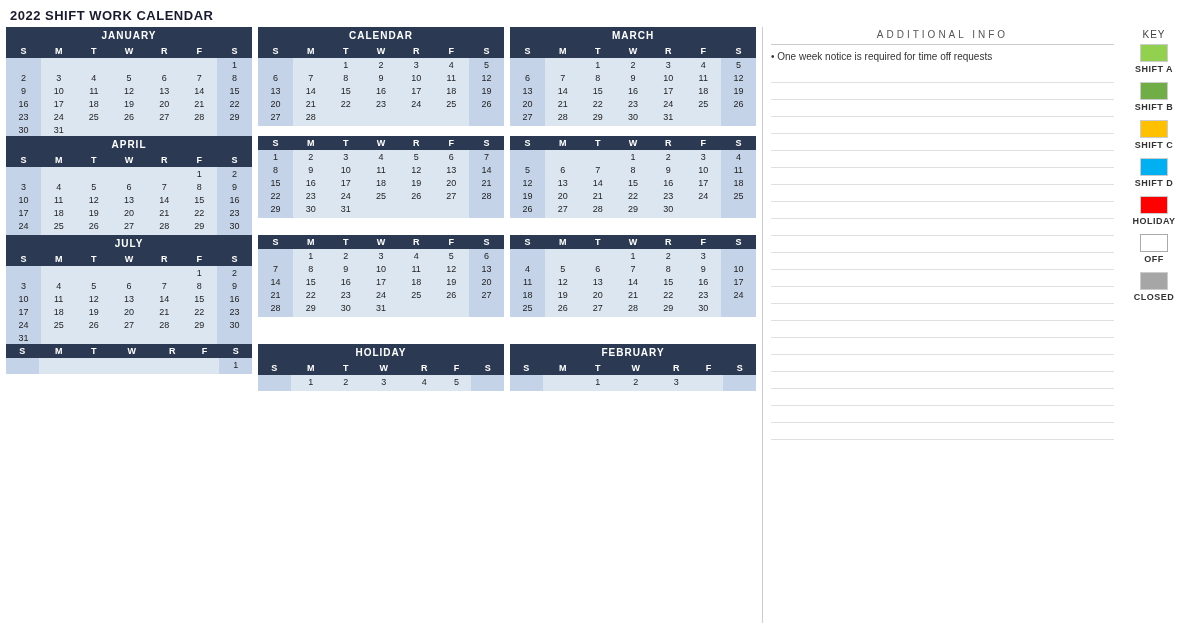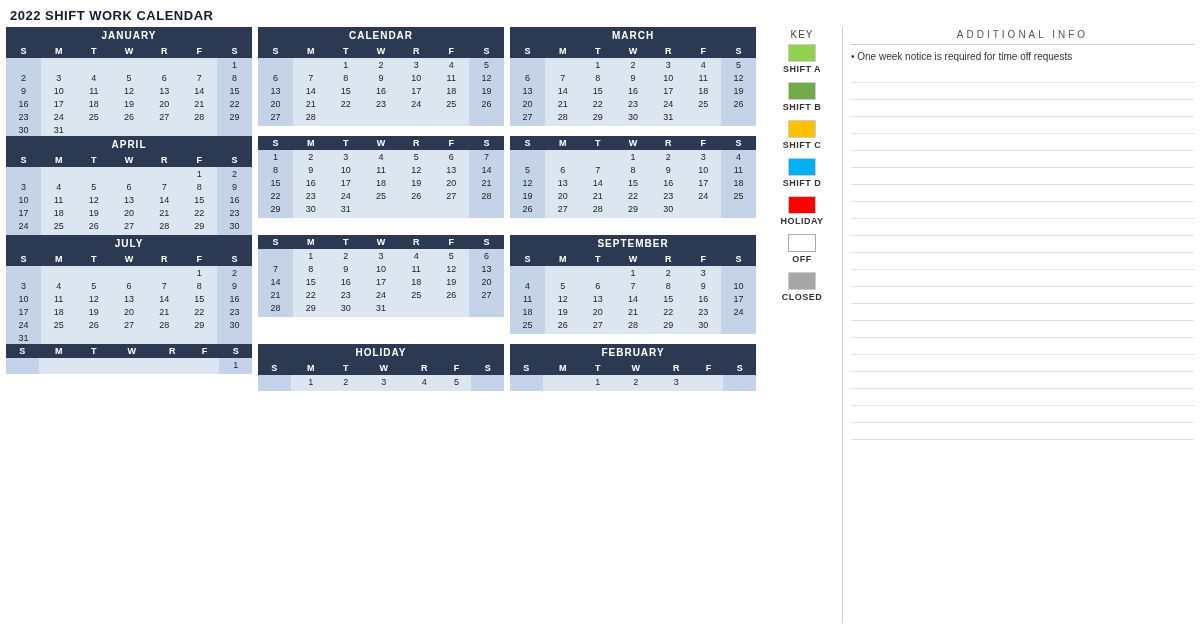--- a/index.html
+++ b/index.html
@@ -727,21 +727,20 @@
                 <td></td>
                 <td></td>
                 <td></td>
                 <td></td>
                 <td></td>
               </tr>
             </tbody>
           </table>
         </div>
         <div class="month-block">
-          <div class="month-header">SEPTEMBER</div>
           <table class="month-table">
             <thead>
               <tr>
                 <th>S</th>
                 <th>M</th>
                 <th>T</th>
                 <th>W</th>
                 <th>R</th>
                 <th>F</th>
                 <th>S</th>
@@ -911,20 +910,48 @@
                 <td></td>
                 <td></td>
               </tr>
             </tbody>
           </table>
         </div>
       </div>
     </div>
 
   <div id="right-panel">
+    <div id="additional-info">
+      <div class="additional-info-title">ADDITIONAL INFO</div>
+      <div class="additional-info-note">• One week notice is required for time off requests</div>
+      <div class="info-lines" id="info-lines">
+          <div class="info-line"></div>
+          <div class="info-line"></div>
+          <div class="info-line"></div>
+          <div class="info-line"></div>
+          <div class="info-line"></div>
+          <div class="info-line"></div>
+          <div class="info-line"></div>
+          <div class="info-line"></div>
+          <div class="info-line"></div>
+          <div class="info-line"></div>
+          <div class="info-line"></div>
+          <div class="info-line"></div>
+          <div class="info-line"></div>
+          <div class="info-line"></div>
+          <div class="info-line"></div>
+          <div class="info-line"></div>
+          <div class="info-line"></div>
+          <div class="info-line"></div>
+          <div class="info-line"></div>
+          <div class="info-line"></div>
+          <div class="info-line"></div>
+          <div class="info-line"></div>
+        </div>
+    </div>
     <div id="key-section">
       <div class="key-title">KEY</div>
 
     <div class="key-item">
           <div class="key-box" style="background-color: rgb(146, 208, 80);"></div>
           <div class="key-label">SHIFT A</div>
         </div>
         <div class="key-item">
           <div class="key-box" style="background-color: rgb(112, 173, 71);"></div>
           <div class="key-label">SHIFT B</div>
@@ -943,42 +970,14 @@
         </div>
         <div class="key-item">
           <div class="key-box" style="background-color: rgb(255, 255, 255); border: 1px solid rgb(170, 170, 170);"></div>
           <div class="key-label">OFF</div>
         </div>
         <div class="key-item">
           <div class="key-box" style="background-color: rgb(166, 166, 166);"></div>
           <div class="key-label">CLOSED</div>
         </div>
       </div>
-    <div id="additional-info">
-      <div class="additional-info-title">ADDITIONAL INFO</div>
-      <div class="additional-info-note">• One week notice is required for time off requests</div>
-      <div class="info-lines" id="info-lines">
-          <div class="info-line"></div>
-          <div class="info-line"></div>
-          <div class="info-line"></div>
-          <div class="info-line"></div>
-          <div class="info-line"></div>
-          <div class="info-line"></div>
-          <div class="info-line"></div>
-          <div class="info-line"></div>
-          <div class="info-line"></div>
-          <div class="info-line"></div>
-          <div class="info-line"></div>
-          <div class="info-line"></div>
-          <div class="info-line"></div>
-          <div class="info-line"></div>
-          <div class="info-line"></div>
-          <div class="info-line"></div>
-          <div class="info-line"></div>
-          <div class="info-line"></div>
-          <div class="info-line"></div>
-          <div class="info-line"></div>
-          <div class="info-line"></div>
-          <div class="info-line"></div>
-        </div>
-    </div>
   </div>
 </div>
 
 </body></html>

